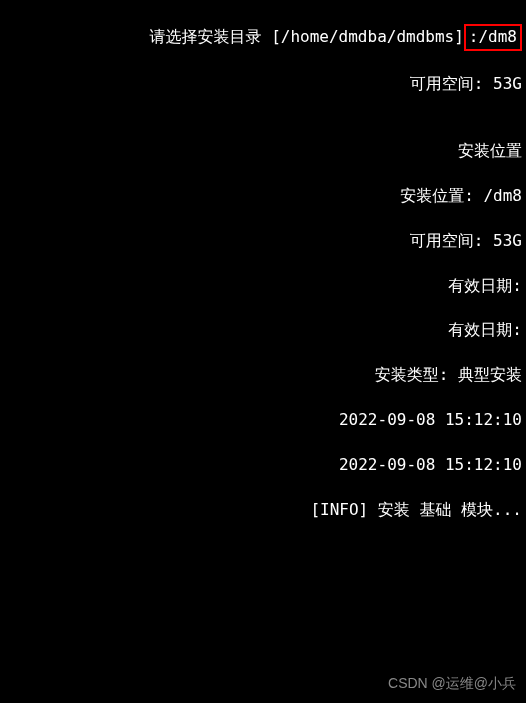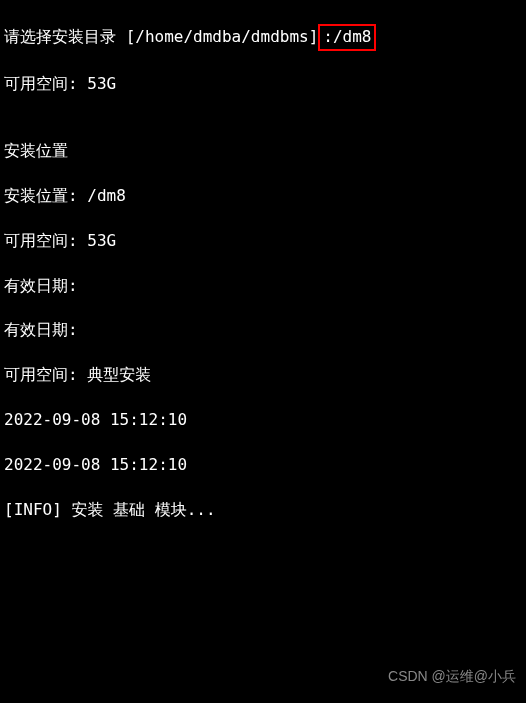--- a/index.html
+++ b/index.html
@@ -14,48 +14,49 @@
       height: 703px;
       overflow: hidden;
       position: relative;
     }
     .terminal {
       padding: 2px 4px;
       white-space: pre;
     }
     .line {
       display: block;
+      text-align: right;
     }
     .red-box-inline {
       border: 2px solid #ff0000;
       display: inline-block;
       padding: 0 3px;
     }
     .watermark {
       position: absolute;
-      bottom: 16px;
+      bottom: 9px;
       right: 10px;
       color: #888;
       font-size: 14px;
       font-family: sans-serif;
     }
   </style>
 </head>
 <body>
 
 <div class="terminal">
 <span class="line"><span>请选择安装目录 [/home/dmdba/dmdbms]</span><span class="red-box-inline">:/dm8</span></span>
 <span class="line">可用空间: 53G</span>
 <span class="line"></span>
 <span class="line">安装位置</span>
 <span class="line">安装位置: /dm8</span>
 <span class="line">可用空间: 53G</span>
 <span class="line">有效日期:</span>
 <span class="line">有效日期:</span>
-<span class="line">可用空间: 典型安装</span>
+<span class="line">安装类型: 典型安装</span>
 <span class="line">2022-09-08 15:12:10</span>
 <span class="line">2022-09-08 15:12:10</span>
 <span class="line">[INFO] 安装 基础 模块...</span>
 
 
 
 
 
 
 

